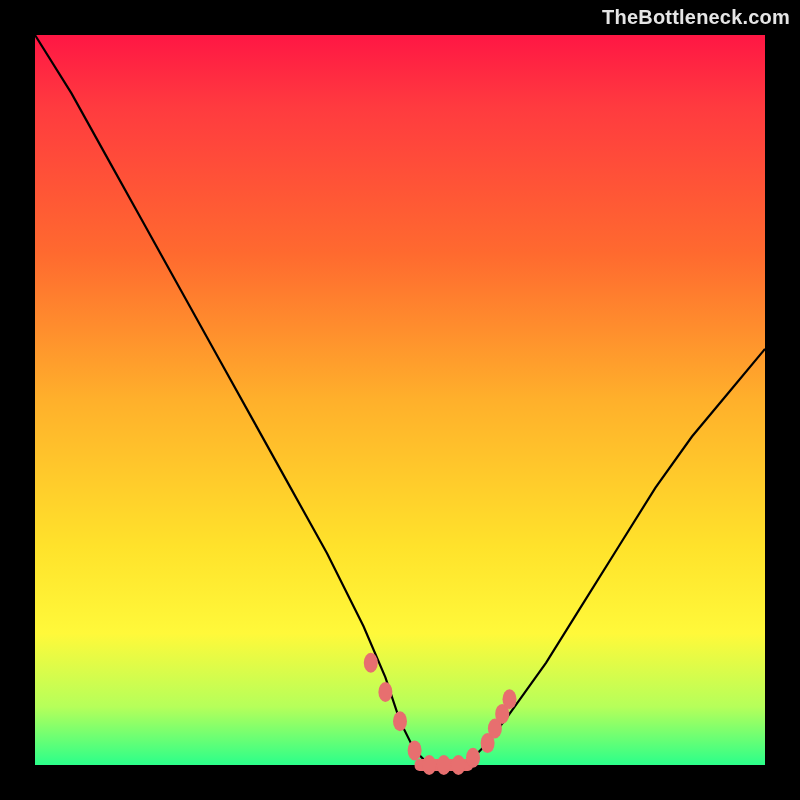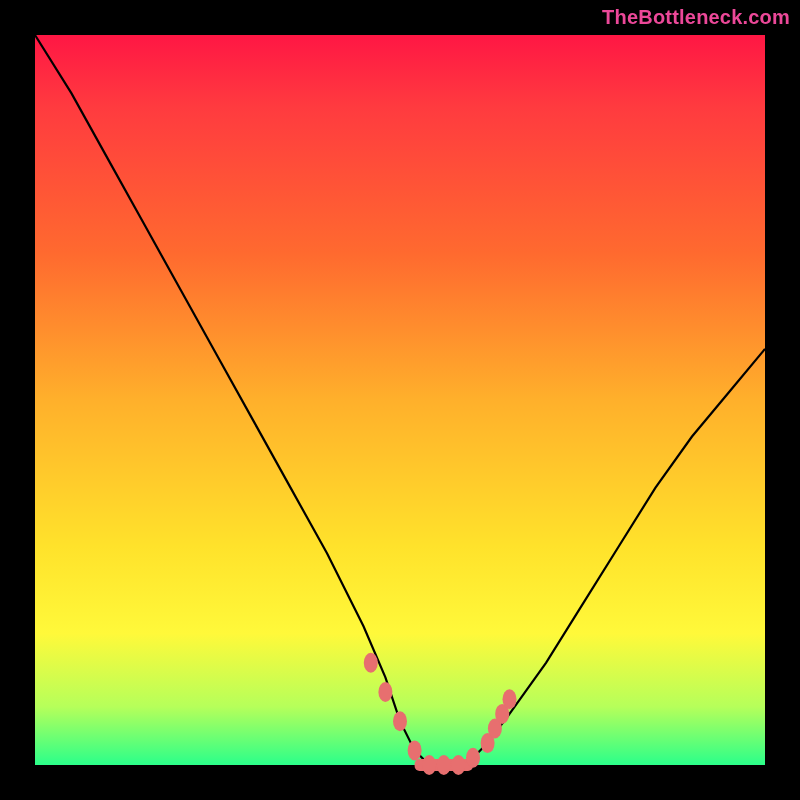--- a/index.html
+++ b/index.html
@@ -33,21 +33,21 @@
       #ffe22b 70%,
       #fff93a 82%,
       #b6ff5a 92%,
       #2bff8a 100%
     );
   }
   .attribution {
     position: absolute;
     top: 6px;
     right: 10px;
-    color: #ec4899;
+    color: #e5e5e5;
     font-size: 20px;
     font-weight: 600;
     letter-spacing: 0.2px;
     user-select: none;
     text-align: right;
   }
   svg.curve {
     position: absolute;
     left: 0;
     top: 0;

